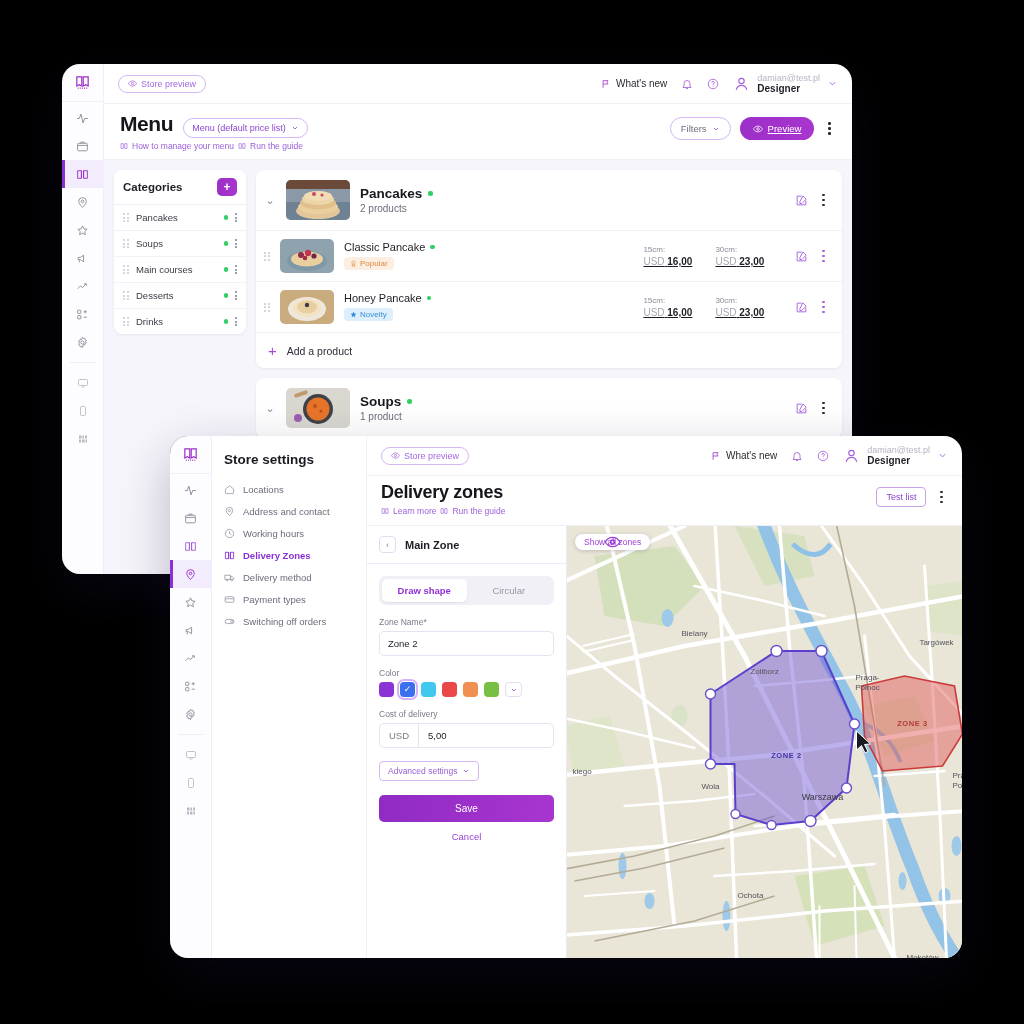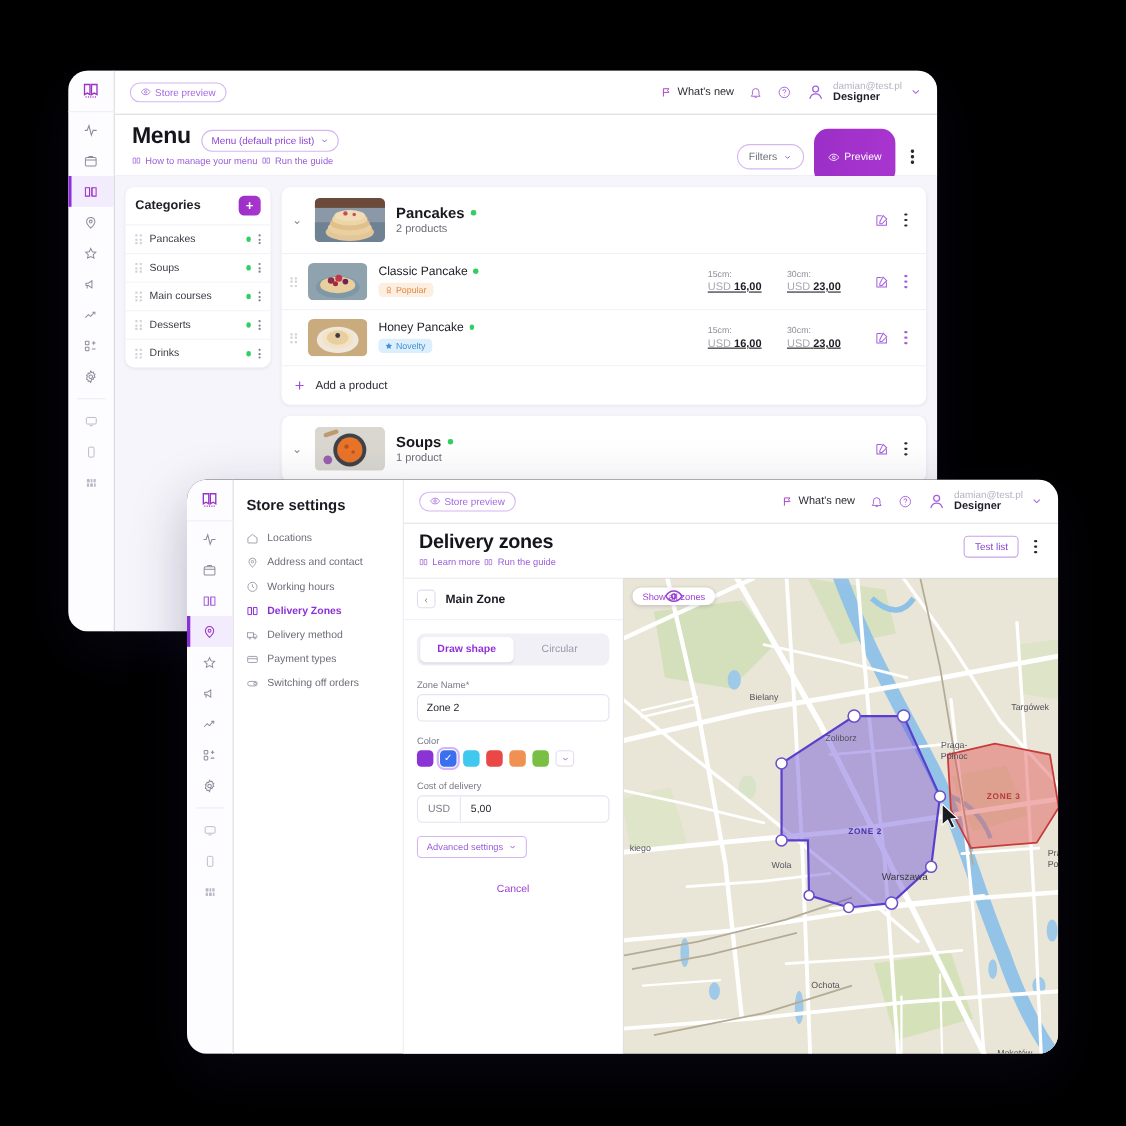--- a/index.html
+++ b/index.html
@@ -81,22 +81,23 @@
   }
   .helprow { display:flex; gap:4px; margin-top:3px; }
   .helplink { display:flex; align-items:center; gap:4px; font-size:8.5px; color:#9b5fd8; }
   .head-right { margin-left:auto; display:flex; align-items:center; gap:9px; padding-top:5px;}
   .btn-filters {
     border:1px solid #d5b6f2; color:#6f6f7c; background:#fff; border-radius:13px;
     font-size:9.5px; padding:5px 10px; display:inline-flex; align-items:center; gap:5px;
   }
   .btn-preview {
     background:linear-gradient(95deg,#9b2fc7,#a935cf); color:#fff; border-radius:13px;
-    font-size:9.5px; padding:20px 13px; display:inline-flex; align-items:center; gap:5px;
+    font-size:9.5px; padding:6px 13px; display:inline-flex; align-items:center; gap:5px;
     font-weight:500;
+    text-decoration:underline;
   }
   .btn-test {
     border:1px solid #c9a3ea; color:#8b45cf; background:#fff; border-radius:4px;
     font-size:9px; padding:4px 9px;
   }
   .kebab { display:flex; flex-direction:column; gap:2.5px; padding:3px 5px; }
   .kebab i { width:2.6px; height:2.6px; border-radius:50%; background:#2a2a33; display:block;}
   .kebab.purple i { background:#a45fdc; }
 
   
@@ -977,20 +978,21 @@
             <div class="amt">5,00</div>
           </div>
 
           <div class="adv">
             <span>Advanced settings</span>
             <svg width="8" height="8" viewBox="0 0 24 24" fill="none" stroke="#9b5fd8" stroke-width="2.6">
                 <path d="M6 9l6 6 6-6"></path>
               </svg>
           </div>
 
+          <div class="save-btn">Save</div>
           <div class="cancel-btn">Cancel</div>
         </div>
       </div>
 
       <div class="map">
         <div class="showzones">
           <svg width="8" height="8" viewBox="0 0 24 24" fill="none" stroke="#9b3fd4" stroke-width="2">
               <path d="M1 12s4-7 11-7 11 7 11 7-4 7-11 7-11-7-11-7z"></path>
               <circle cx="12" cy="12" r="3"></circle>
             </svg>

